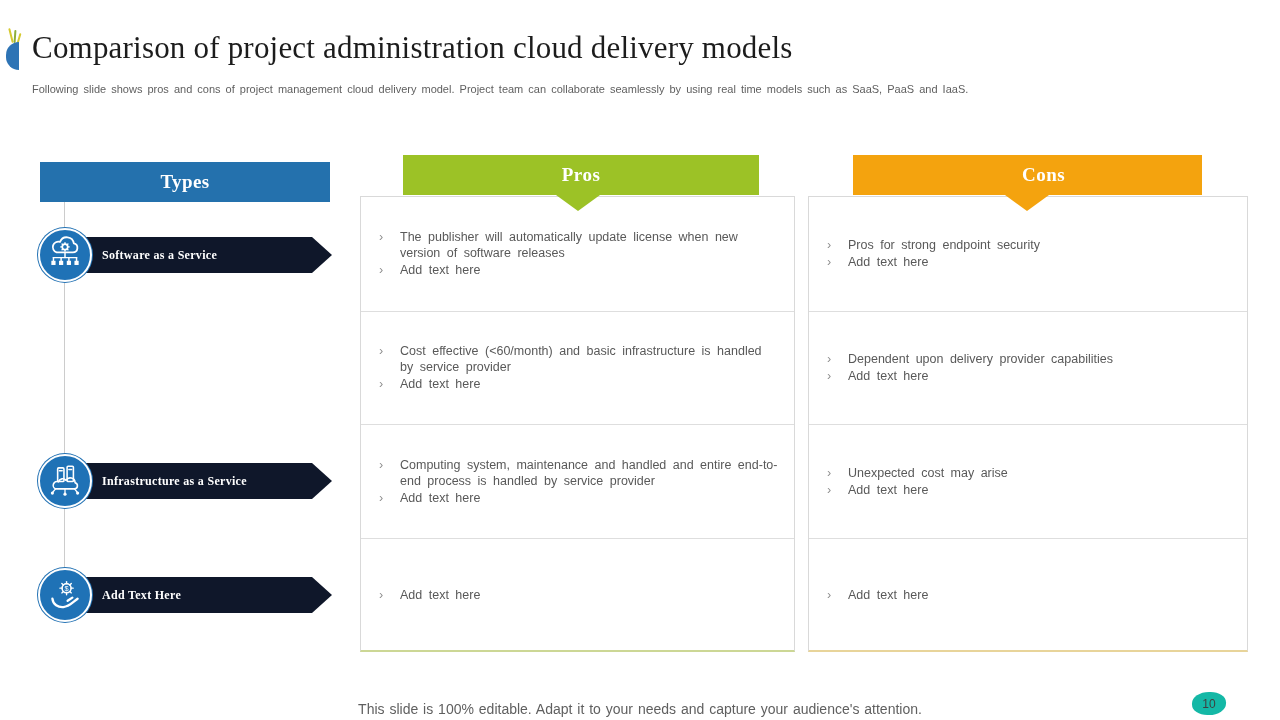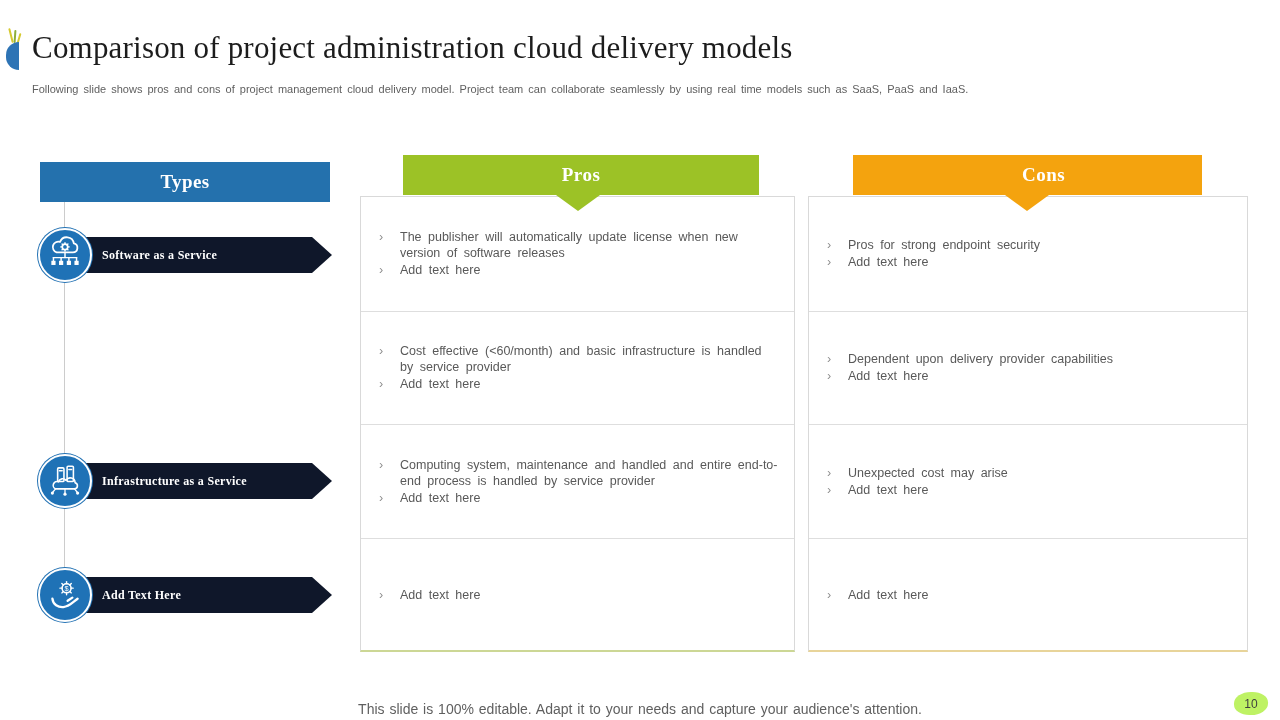--- a/index.html
+++ b/index.html
@@ -75,22 +75,22 @@
     position:relative; padding-left:21px; margin:1px 0;
     font-size:12.5px; line-height:16px; color:#595959; word-spacing:3px;
   }
   .row li .chev { position:absolute; left:0; top:0; color:#8c8c8c; word-spacing:0; }
   
   .footer-note {
     position:absolute; left:0; top:701px; width:1280px; text-align:center;
     font-size:14px; color:#5f5f5f; word-spacing:1px;
   }
   .page-badge {
-    position:absolute; left:1234px; top:692px; width:34px; height:23px;
-    background:#bef264; border-radius:50% 45% 50% 45%;
+    position:absolute; left:1192px; top:692px; width:34px; height:23px;
+    background:#14b8a6; border-radius:50% 45% 50% 45%;
     display:flex; align-items:center; justify-content:center;
     font-size:12px; color:#3f3f3f;
   }
   svg .st { fill:none; stroke:#ffffff; stroke-linecap:round; stroke-linejoin:round; }
 </style>
 </head>
 <body>
 
 <div class="slide">
 

